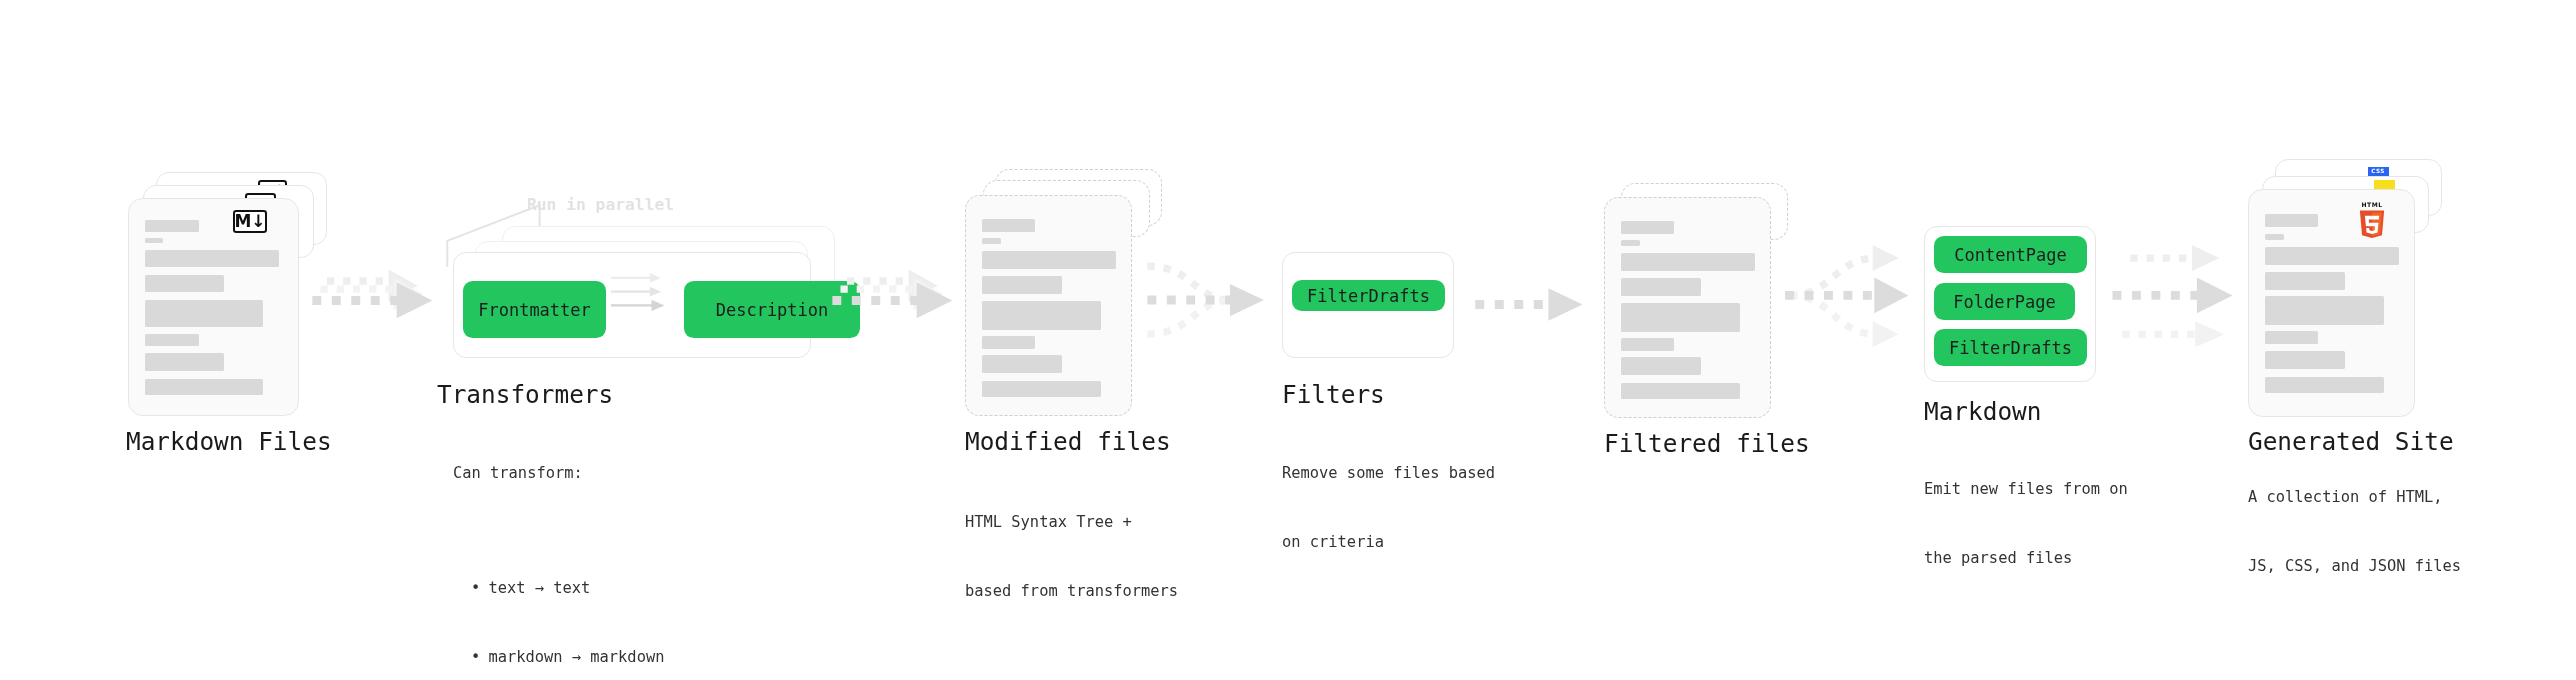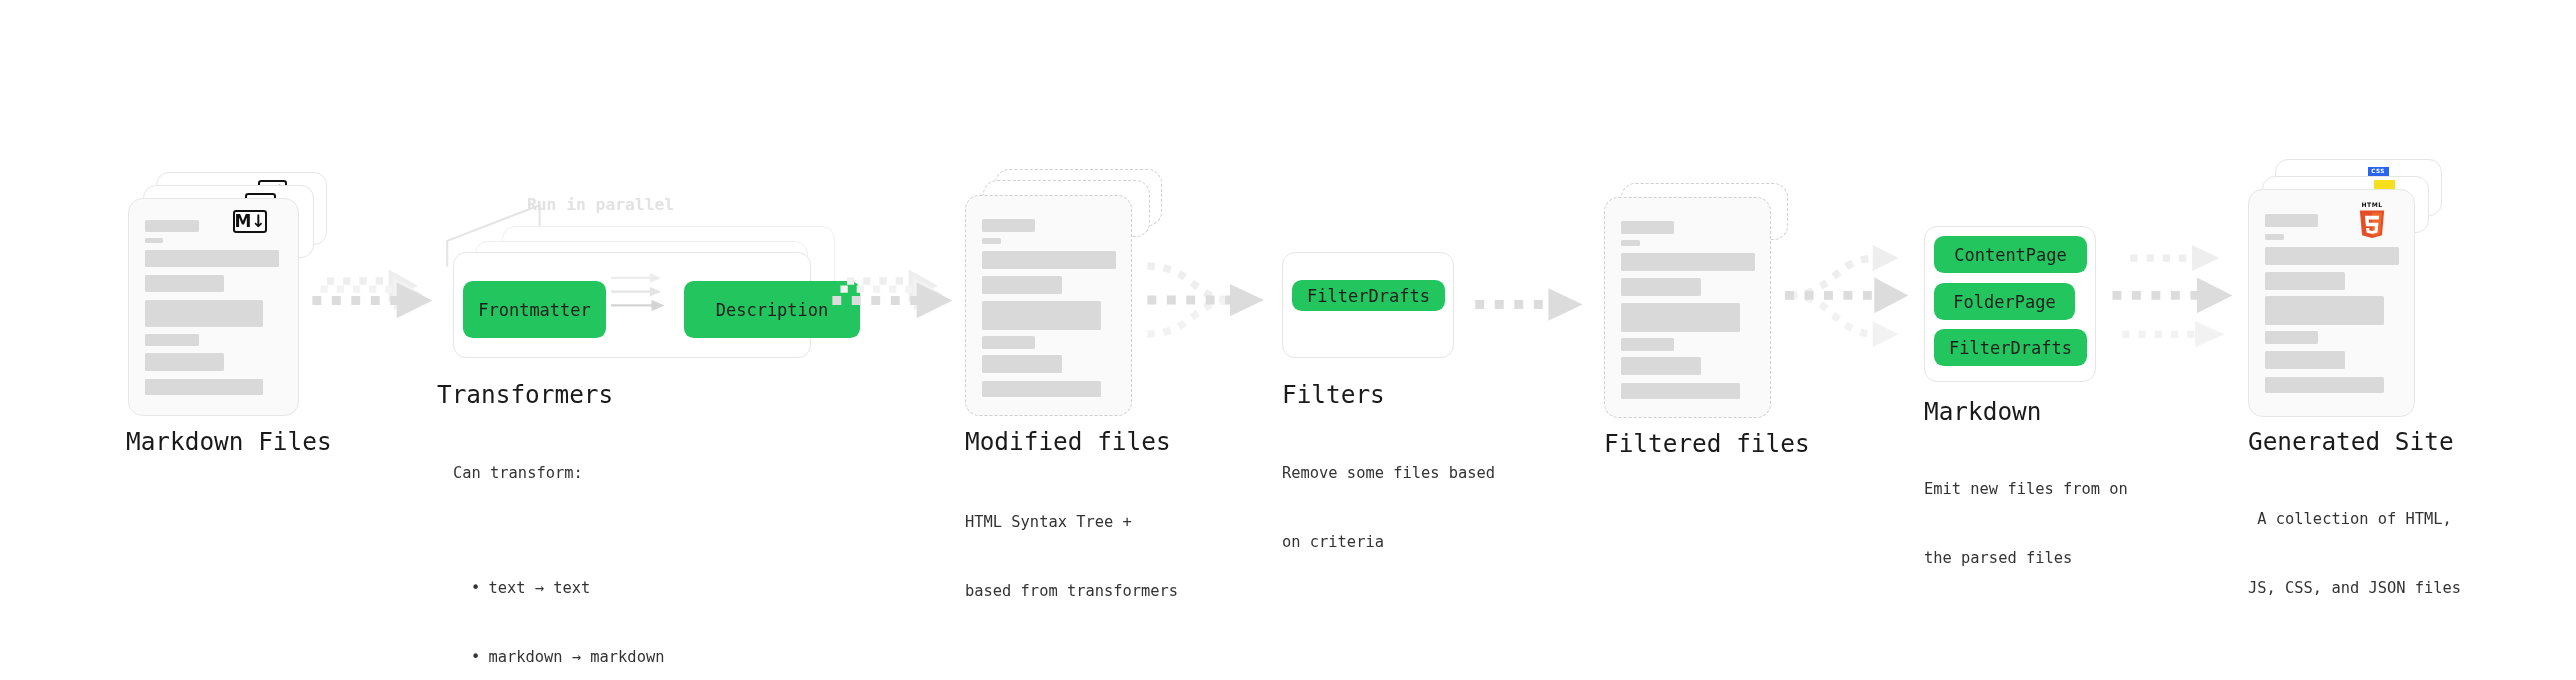--- a/index.html
+++ b/index.html
@@ -363,20 +363,20 @@
       <div class="skel" style="left:16.3px; top:44px;  width:18.7px; height:5.7px;"></div>
       <div class="skel" style="left:16.3px; top:57px;  width:134px; height:18px;"></div>
       <div class="skel" style="left:16.3px; top:82px; width:80px; height:18px;"></div>
       <div class="skel" style="left:16.3px; top:106px; width:119px; height:29px;"></div>
       <div class="skel" style="left:16.3px; top:141px; width:53px; height:13px;"></div>
       <div class="skel" style="left:16.3px; top:161px; width:80px; height:18px;"></div>
       <div class="skel" style="left:16.3px; top:187px; width:119px; height:16.3px;"></div>
     </div>
 
     <div class="title" style="left:2248px; top:427px;">Generated Site</div>
-    <div class="subtitle" style="left:2248px; top:462px;text-align:center;">
+    <div class="subtitle" style="left:2248px; top:440px;">
       <div>A collection of HTML,</div>
       <div>JS, CSS, and JSON files</div>
     </div>
   </div>
 
 </div>
 
 
 </body></html>

